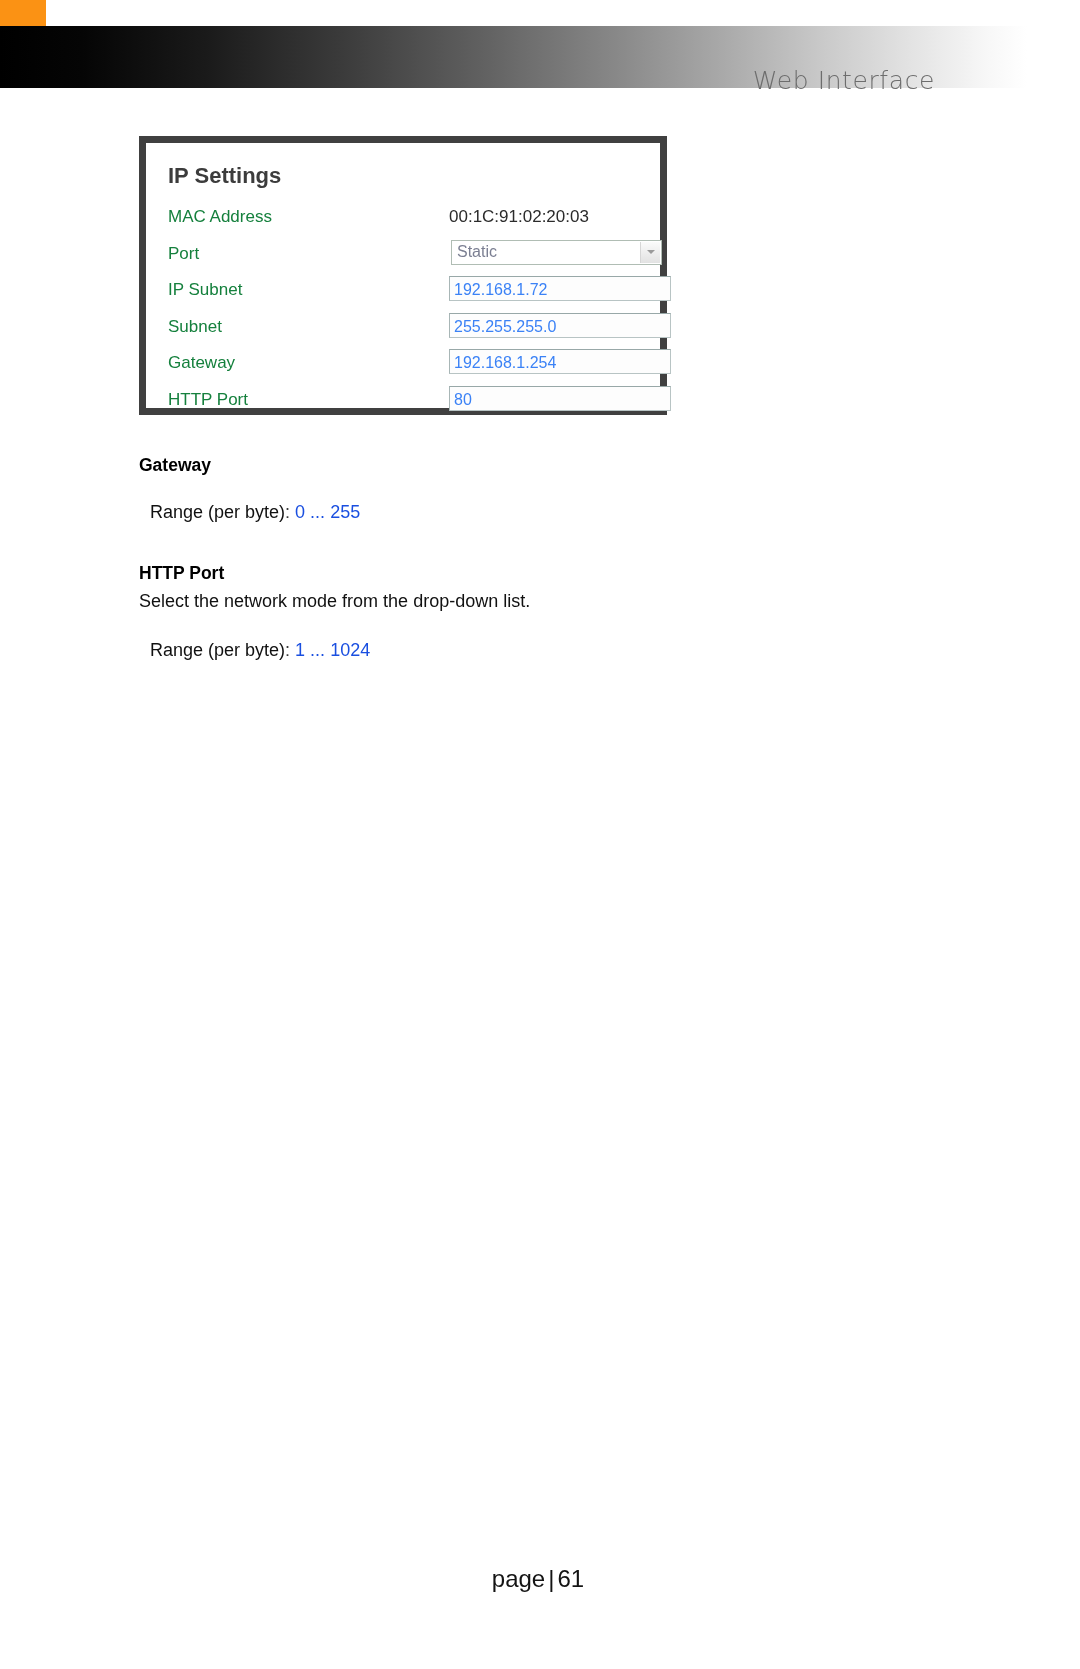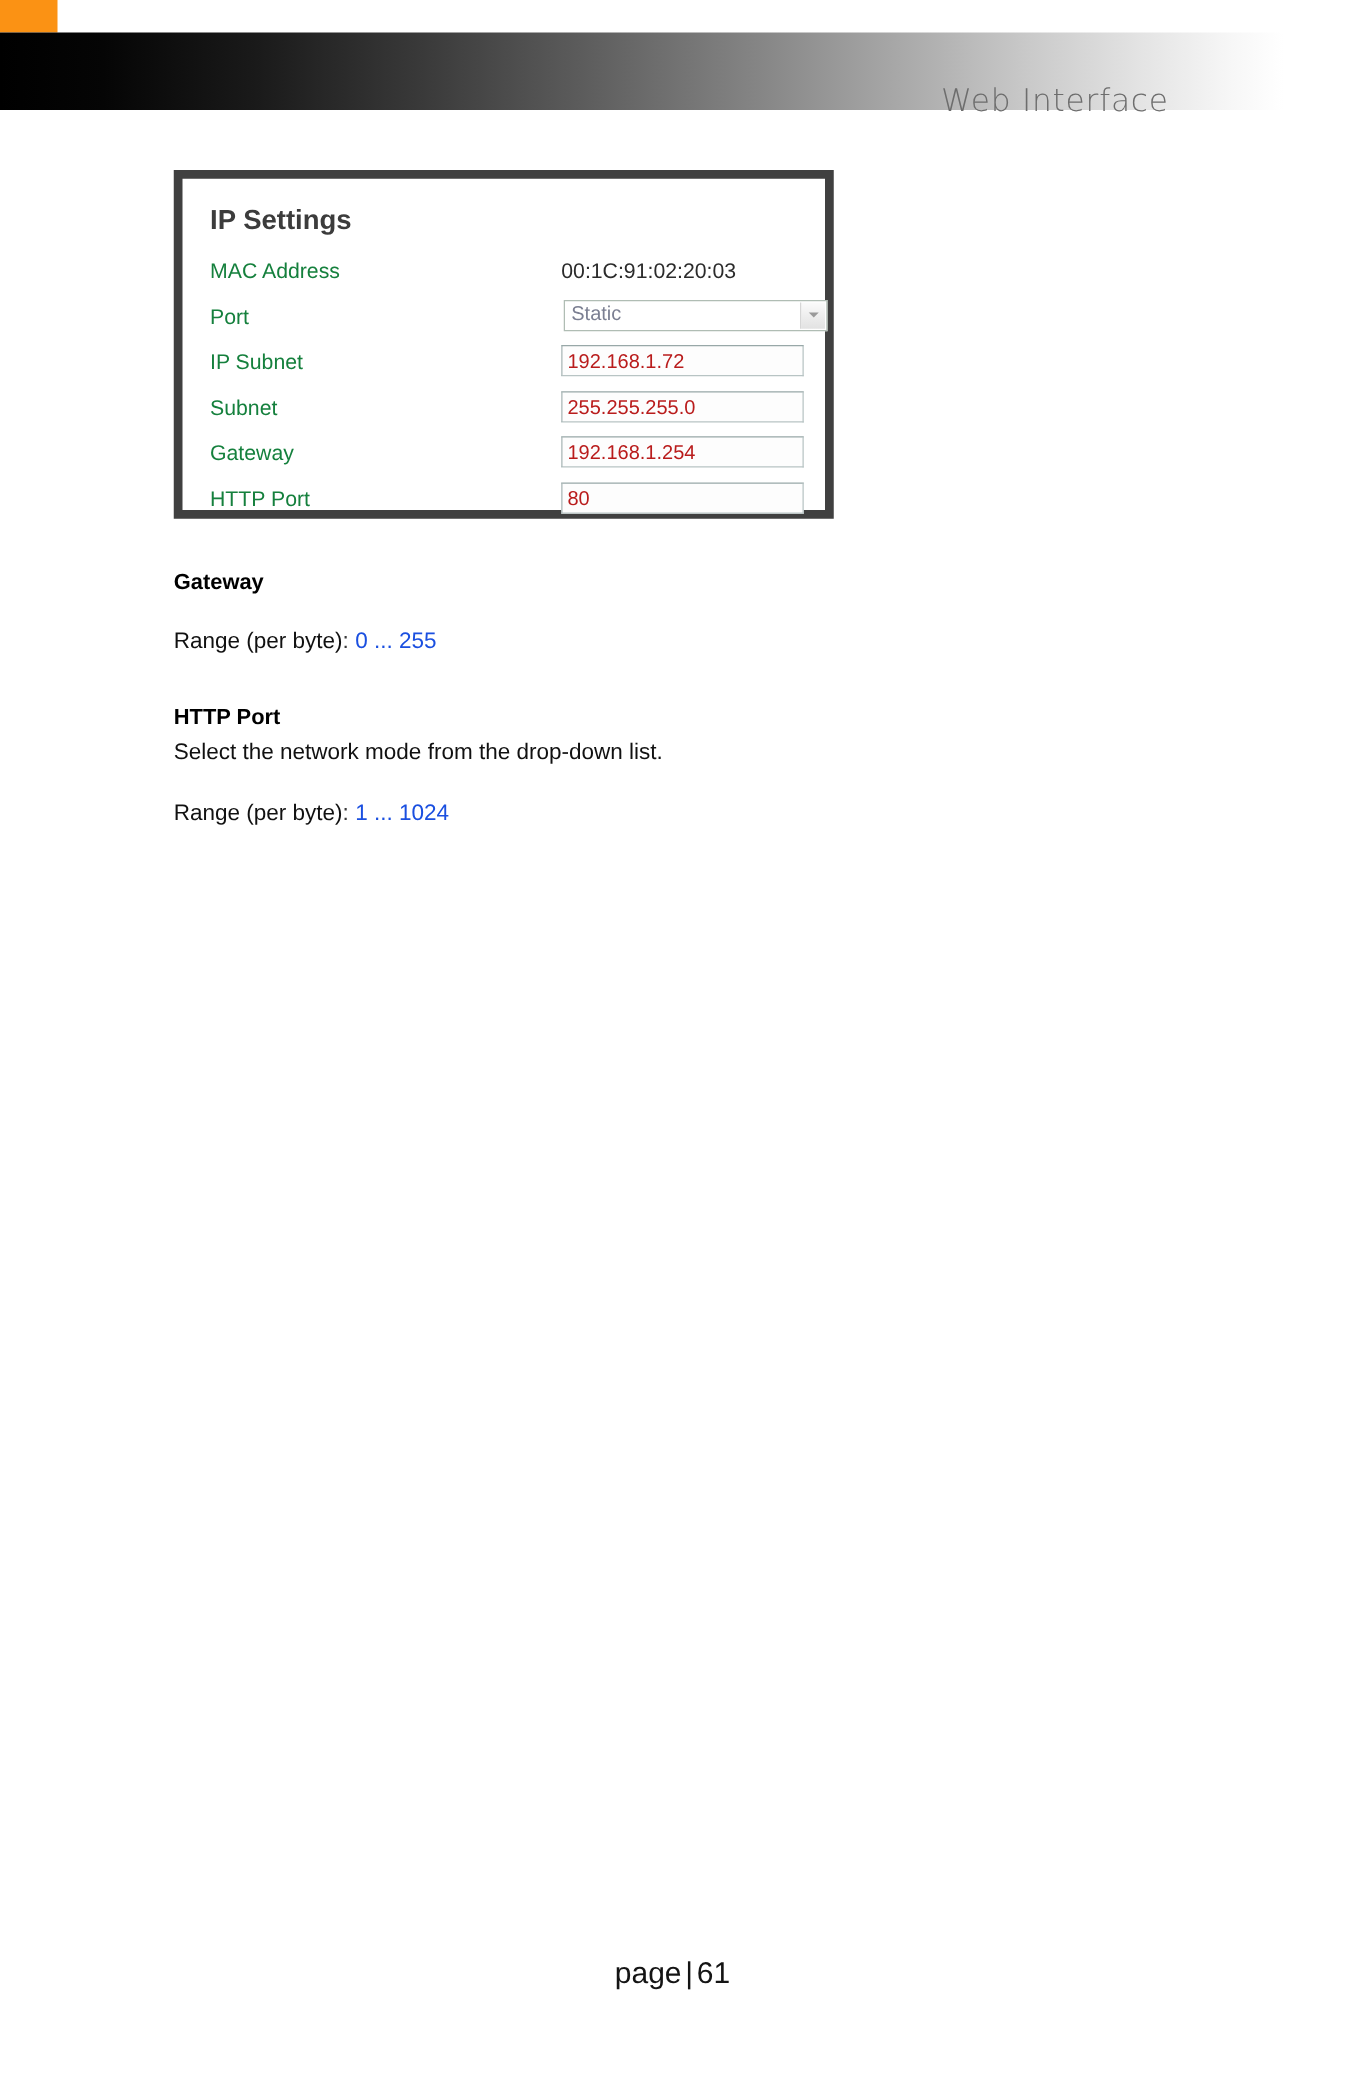--- a/index.html
+++ b/index.html
@@ -150,29 +150,29 @@
     top: 4px;
     font-size: 17px;
     color: #2b2b2b;
     font-family: "Liberation Sans", sans-serif;
     white-space: nowrap;
   }
   .row-field {
     position: absolute;
     left: 303px;
     top: 0px;
-    width: 194px;
+    width: 222px;
     height: 25px;
     box-sizing: border-box;
     background: #fdfdfd;
     border: 1px solid #b8c4c4;
     border-top-color: #98a8a8;
     border-left-color: #a8b6b6;
     font-size: 16px;
-    color: #b91c1c;
+    color: #3b82f6;
     font-family: "Liberation Sans", sans-serif;
     padding: 2px 0 0 4px;
     line-height: 21px;
     white-space: nowrap;
     overflow: hidden;
   }
   .row-select {
     position: absolute;
     left: 305px;
     top: 0px;
@@ -231,21 +231,21 @@
     line-height: 25px;
     color: #111111;
     margin: 0;
     max-width: 672px;
     font-family: "Liberation Sans", sans-serif;
   }
   .range-line {
     font-size: 18px;
     line-height: 25px;
     color: #111111;
-    margin: 24px 0 0 0;
+    margin: 24px 0 0 11px;
     font-family: "Liberation Sans", sans-serif;
   }
   .range-line .rv { color: #1a4fe0; }
   .range-line .colon { color: #3b3b3b; }
 
   
   .footer {
     position: absolute;
     left: 0;
     top: 1565px;

